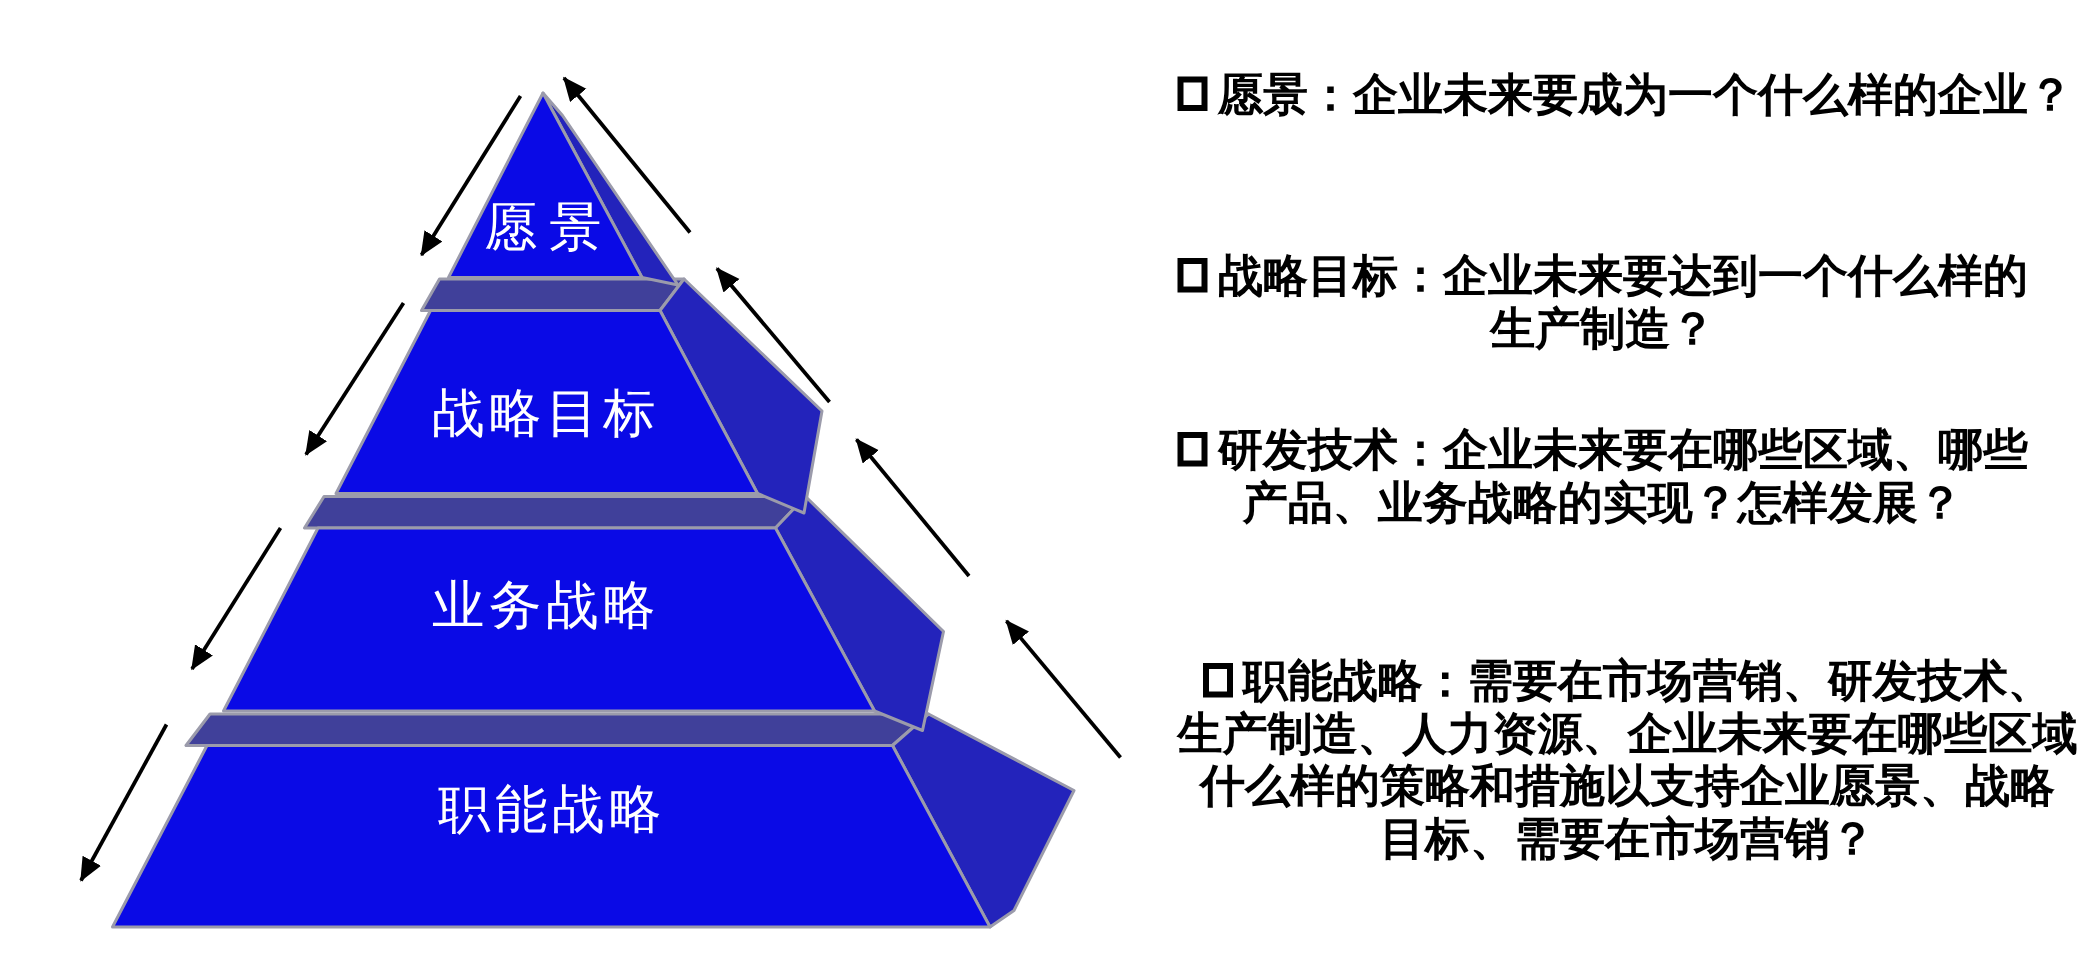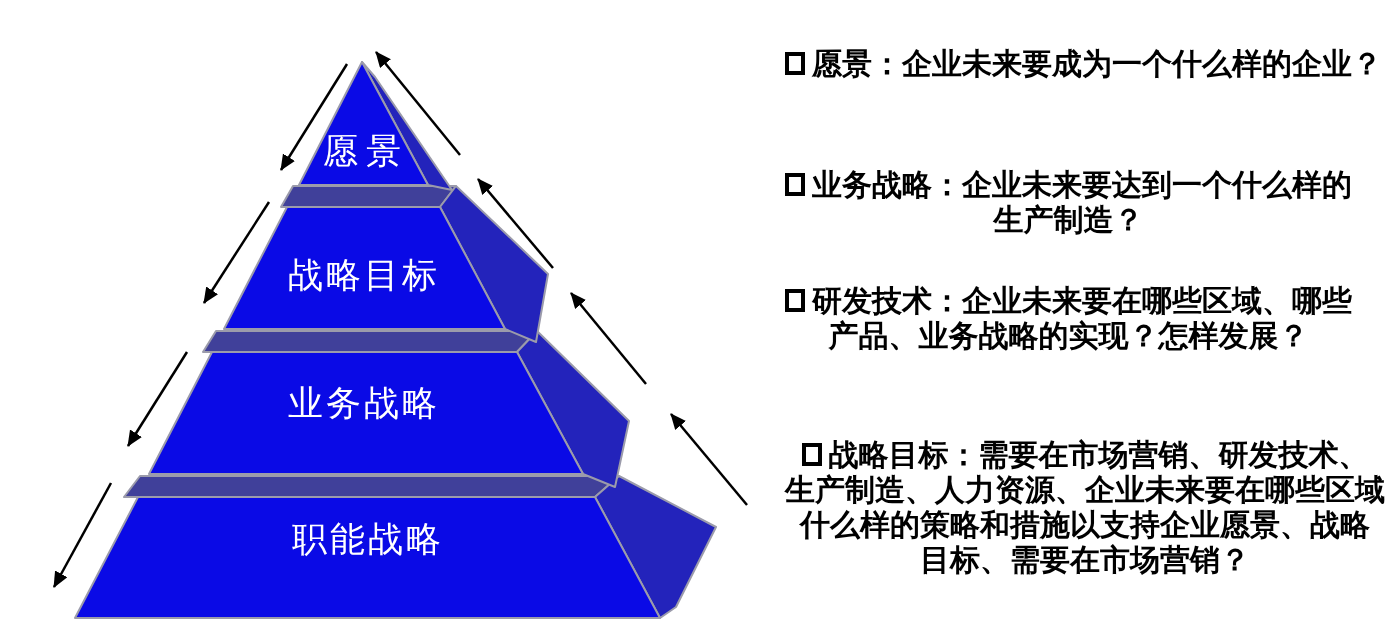--- a/index.html
+++ b/index.html
@@ -111,30 +111,30 @@
     </g>
   </svg>
 
   <div class="notes">
 
     <div class="note" style="top:46px">
       <span class="bullet"></span><span class="lineseg">愿景：企业未来要成为一个什么样的企业？</span>
     </div>
 
     <div class="note" style="top:167px">
-      <span class="bullet"></span><span class="lineseg">业务战略：企业未来要达到一个什么样的</span>
+      <span class="bullet"></span><span class="lineseg">战略目标：企业未来要达到一个什么样的</span>
       <span class="line">生产制造？</span>
     </div>
 
     <div class="note" style="top:283px">
       <span class="bullet"></span><span class="lineseg">研发技术：企业未来要在哪些区域、哪些</span>
       <span class="line">产品、业务战略的实现？怎样发展？</span>
     </div>
 
     <div class="note" style="top:437px">
-      <span class="bullet"></span><span class="lineseg">战略目标：需要在市场营销、研发技术、</span>
+      <span class="bullet"></span><span class="lineseg">职能战略：需要在市场营销、研发技术、</span>
       <span class="line">生产制造、人力资源、企业未来要在哪些区域</span>
       <span class="line">什么样的策略和措施以支持企业愿景、战略</span>
       <span class="line">目标、需要在市场营销？</span>
     </div>
 
   </div>
 </div>
 
 </body></html>

